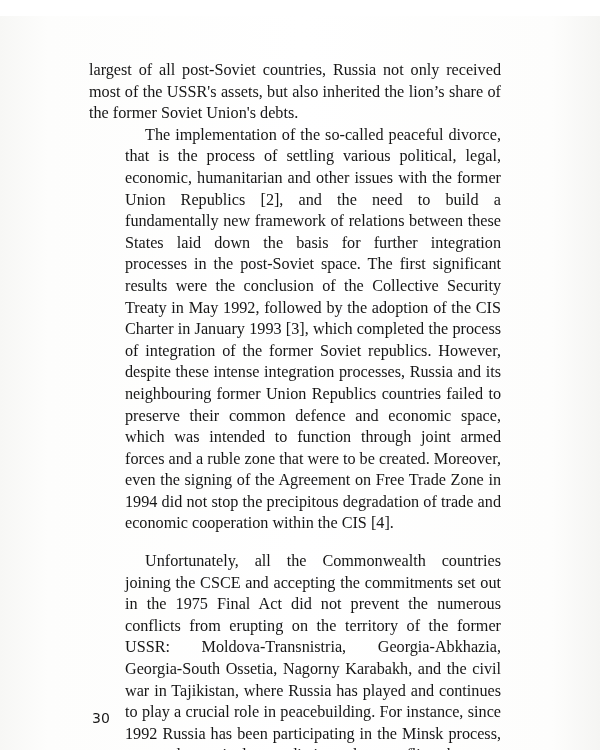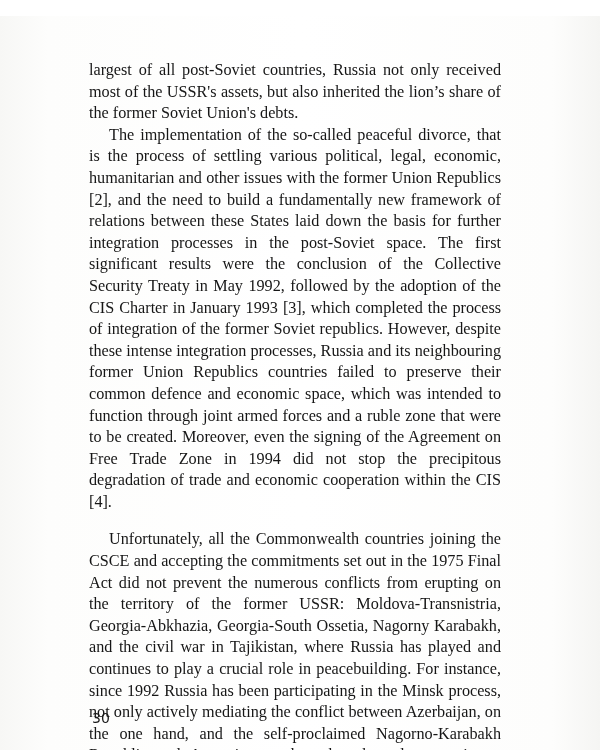--- a/index.html
+++ b/index.html
@@ -16,21 +16,21 @@
     position: absolute;
     left: 89px; top: 44px;
     width: 412px;
     font-family: "Liberation Serif", "DejaVu Serif", serif;
     font-size: 16.2px;
     line-height: 21.6px;
     color: #161616;
     text-align: justify;
   }
   .para { margin: 0; }
-  .para.indent { text-indent: 20px; }
+  .para.indent { text-indent: 20px; margin-left: 36px; }
   .para.gap { margin-top: 16px; }
   .page-number {
     position: absolute;
     left: 92px; top: 694px;
     font-family: "DejaVu Sans", "Liberation Sans", sans-serif;
     font-size: 14px;
     color: #1a1a1a;
   }
 </style>
 </head>

